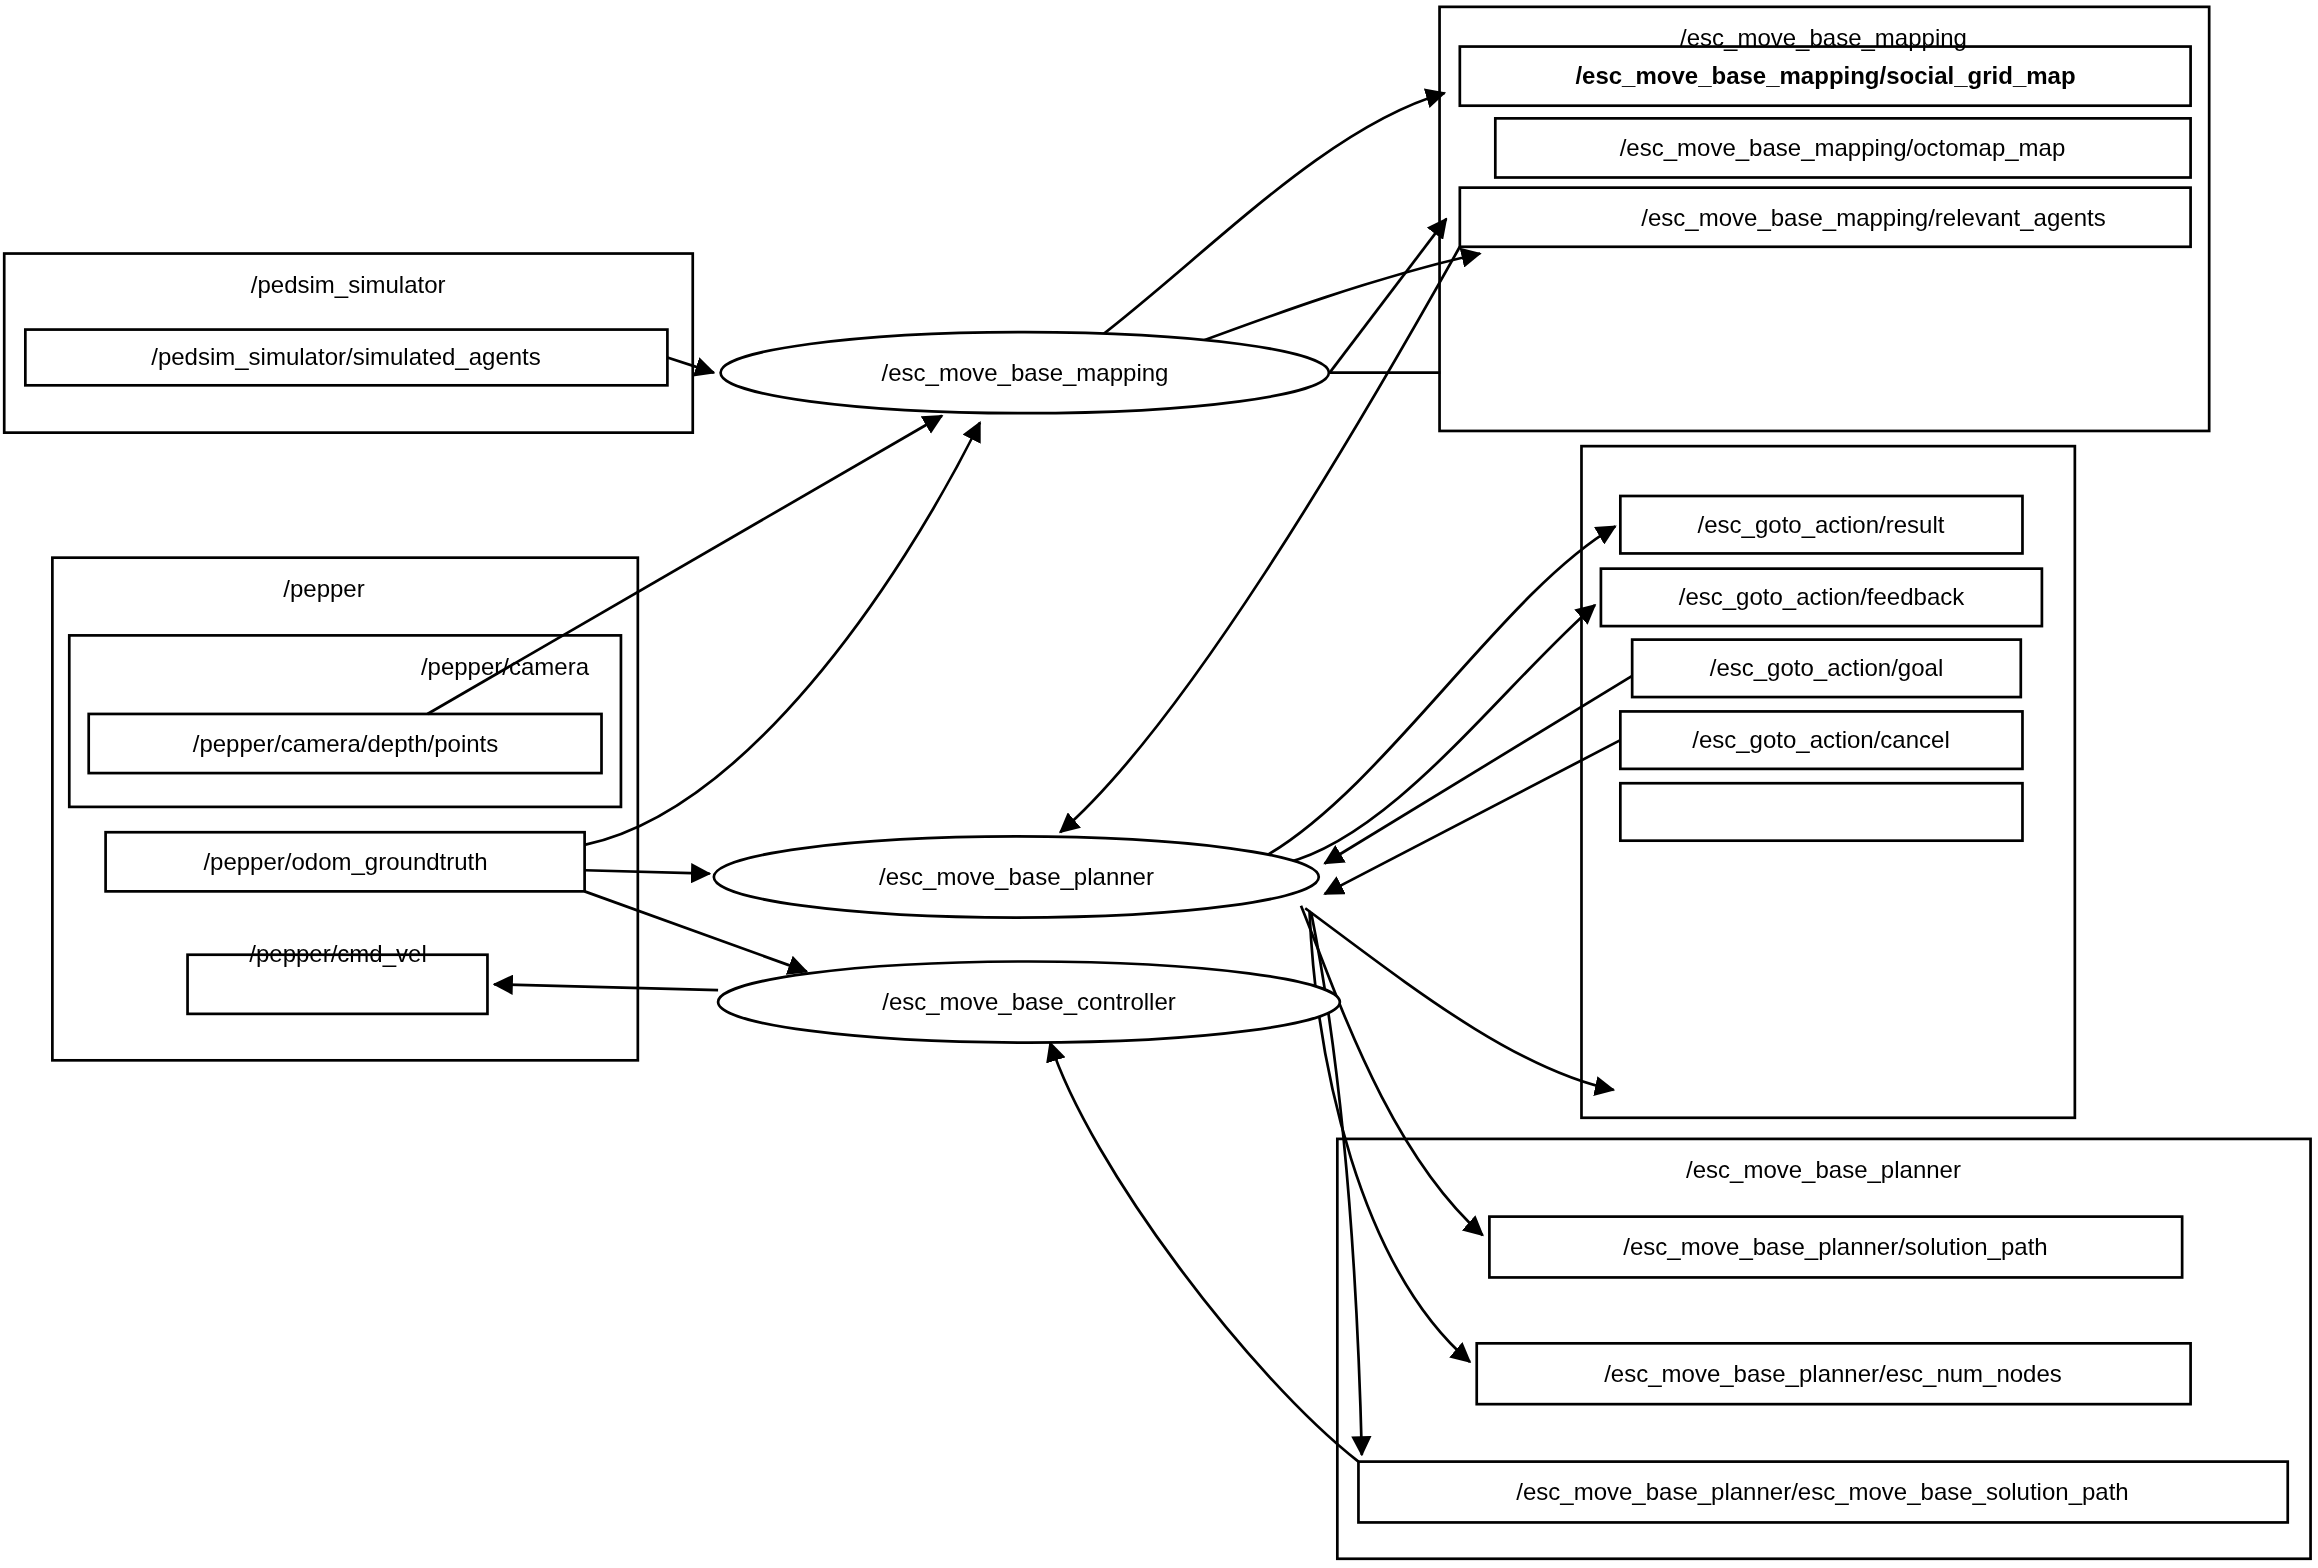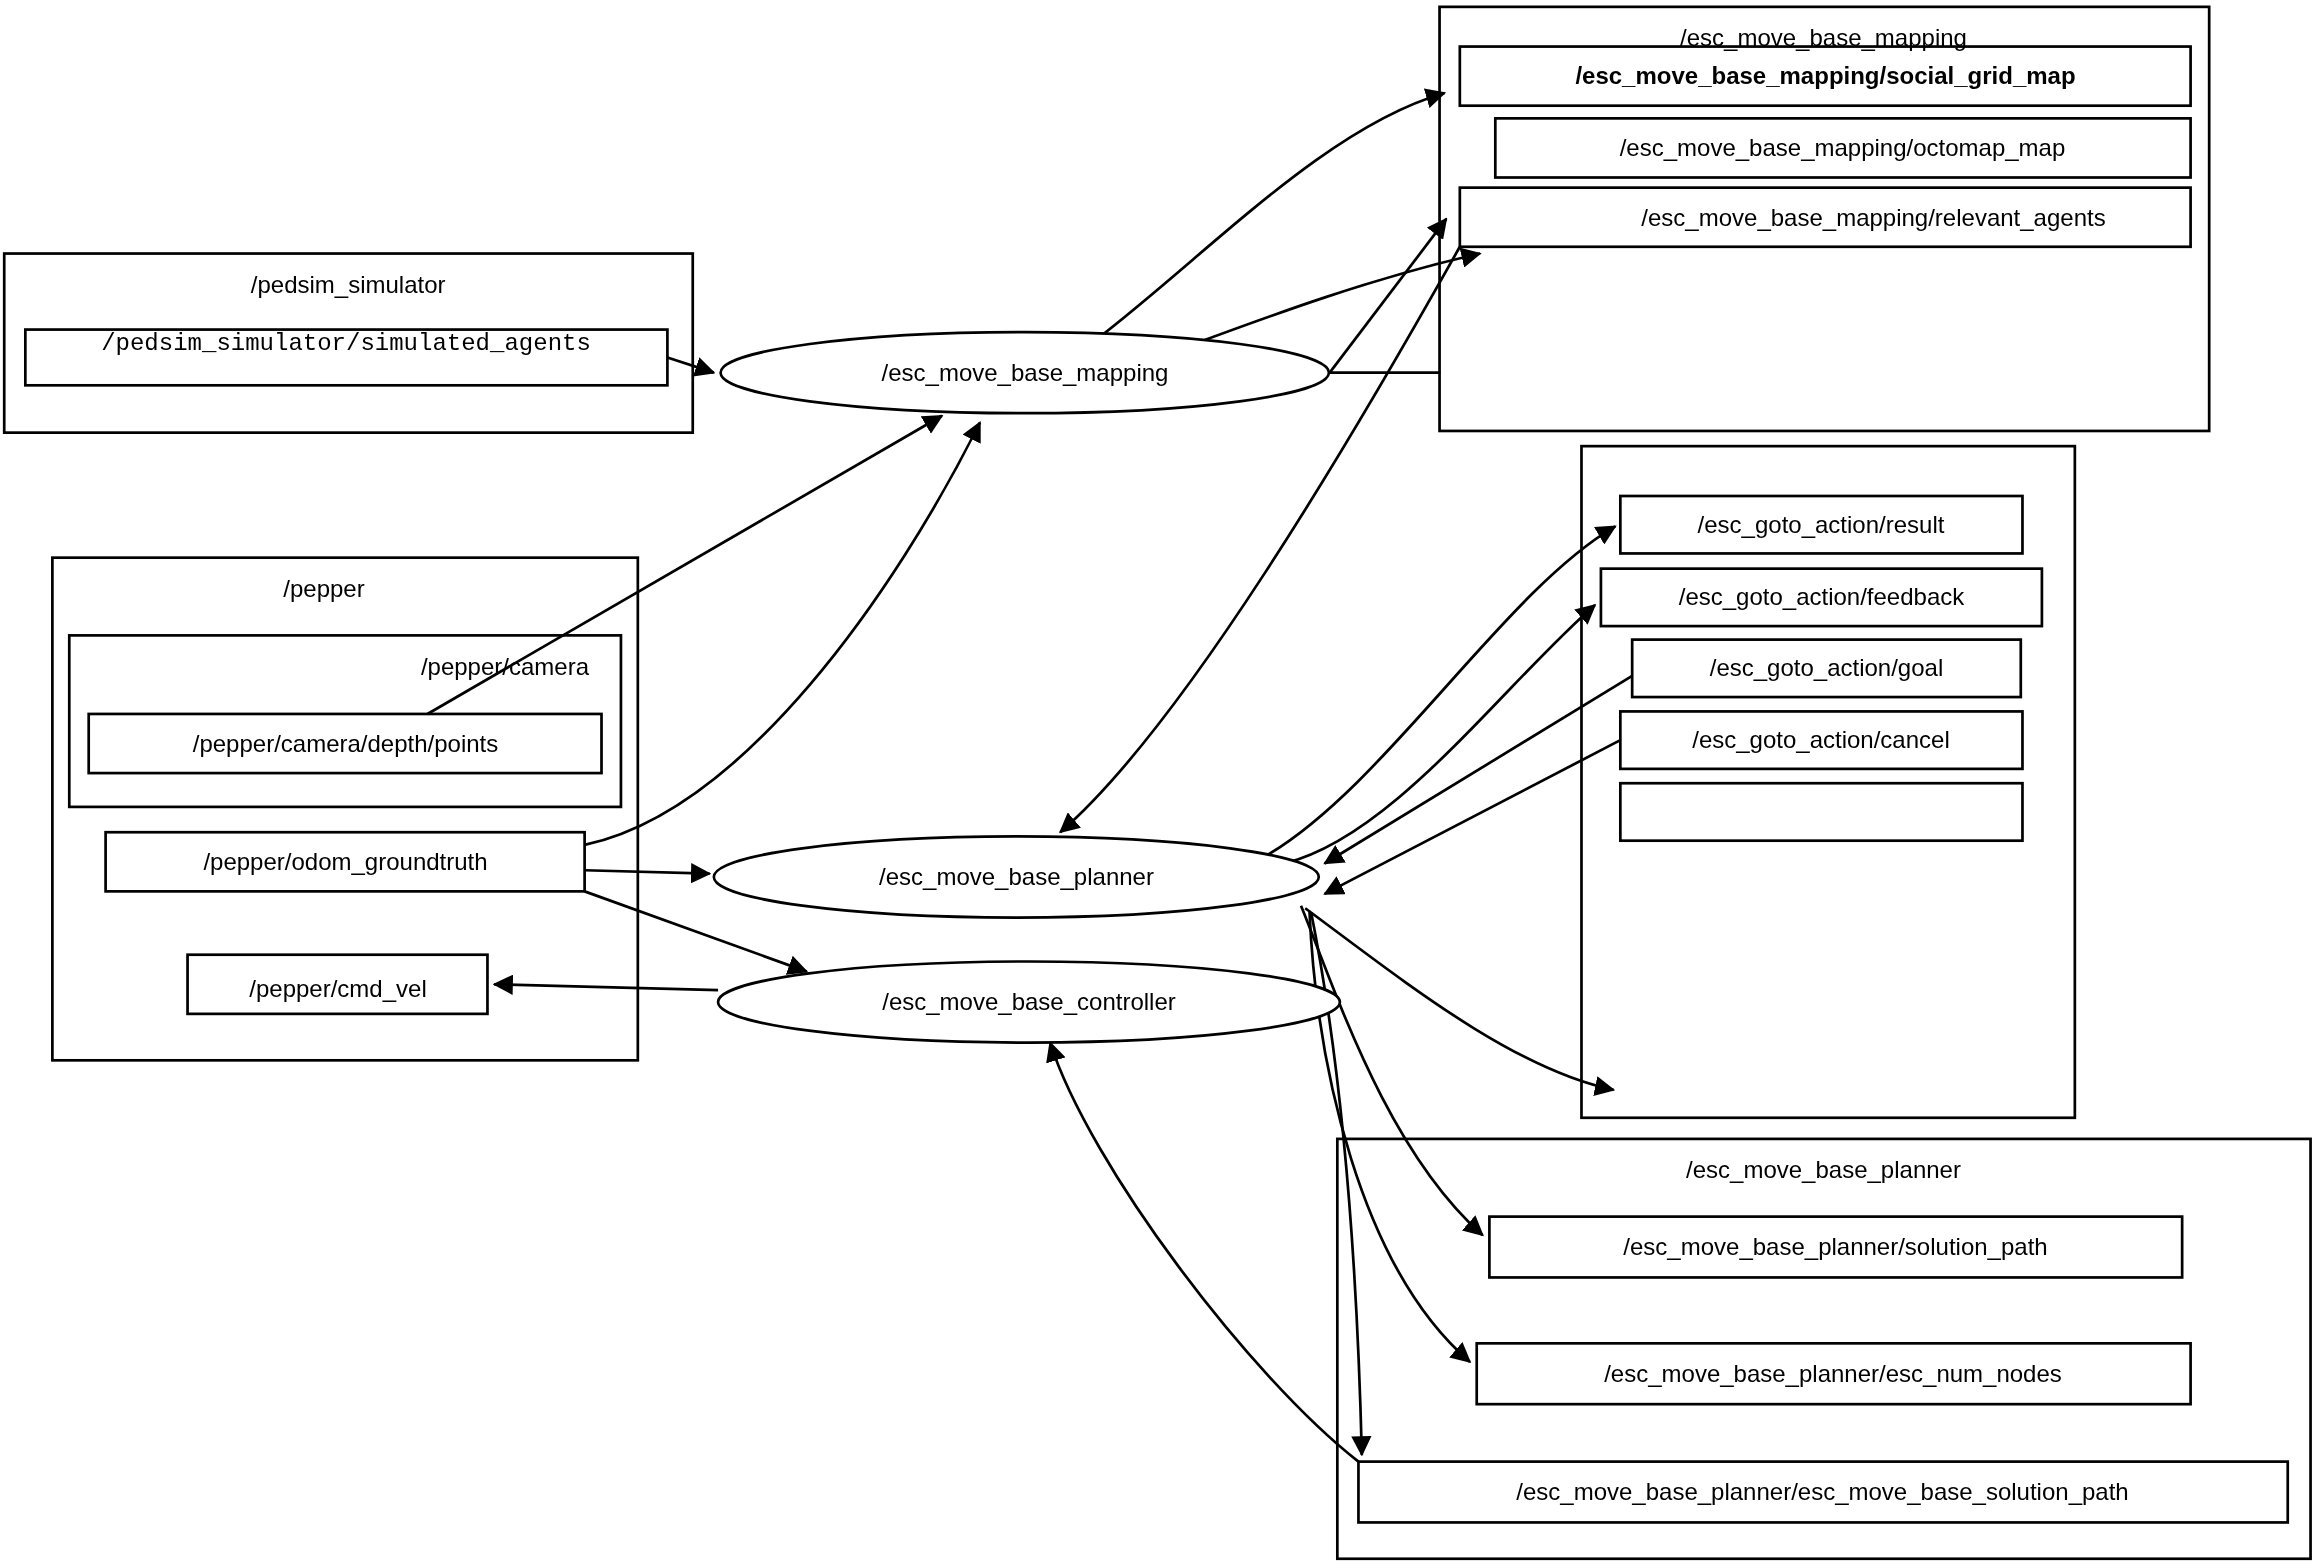--- a/index.html
+++ b/index.html
@@ -115,37 +115,37 @@
     <g>
       <ellipse cx="1213" cy="441" rx="360" ry="48" fill="#fff" stroke="#000" stroke-width="3.2"></ellipse>
       <ellipse cx="1203" cy="1038" rx="358" ry="48" fill="#fff" stroke="#000" stroke-width="3.2"></ellipse>
       <ellipse cx="1218" cy="1186" rx="368" ry="48" fill="#fff" stroke="#000" stroke-width="3.2"></ellipse>
     </g>
   </svg>
 
   <div class="lbl-wrap" style="left:4.2px;top:266px;width:688px;height:37px;">
     <span>/pedsim_simulator</span>
   </div>
-  <div class="lbl-wrap" style="left:25px;top:317px;width:642px;height:52px;font-family:Liberation Mono, monospace;">
+  <div class="lbl-wrap" style="left:25px;top:331px;width:642px;height:52px;">
     <span>/pedsim_simulator/simulated_agents</span>
   </div>
 
   <div class="lbl-wrap" style="left:52px;top:570px;width:518px;height:37px;margin-left:13px;">
     <span>/pepper</span>
   </div>
   <div class="lbl-wrap" style="left:69px;top:648px;width:520px;height:37px;justify-content:flex-end;">
     <span>/pepper/camera</span>
   </div>
   <div class="lbl-wrap" style="left:89px;top:714px;width:513px;height:59px;">
     <span>/pepper/camera/depth/points</span>
   </div>
   <div class="lbl-wrap" style="left:106px;top:832px;width:479px;height:59px;">
     <span>/pepper/odom_groundtruth</span>
   </div>
-  <div class="lbl-wrap" style="left:188px;top:959px;width:300px;height:59px;border-radius:25px;">
+  <div class="lbl-wrap" style="left:188px;top:924px;width:300px;height:59px;border-radius:25px;">
     <span>/pepper/cmd_vel</span>
   </div>
 
   <div class="lbl-wrap" style="left:1439px;top:19.4px;width:769px;height:37px;">
     <span>/esc_move_base_mapping</span>
   </div>
   <div class="lbl-wrap" style="left:1460px;top:46px;width:731px;height:59px;font-weight:bold;">
     <span>/esc_move_base_mapping/social_grid_map</span>
   </div>
   <div class="lbl-wrap" style="left:1495px;top:118px;width:695px;height:59px;">

